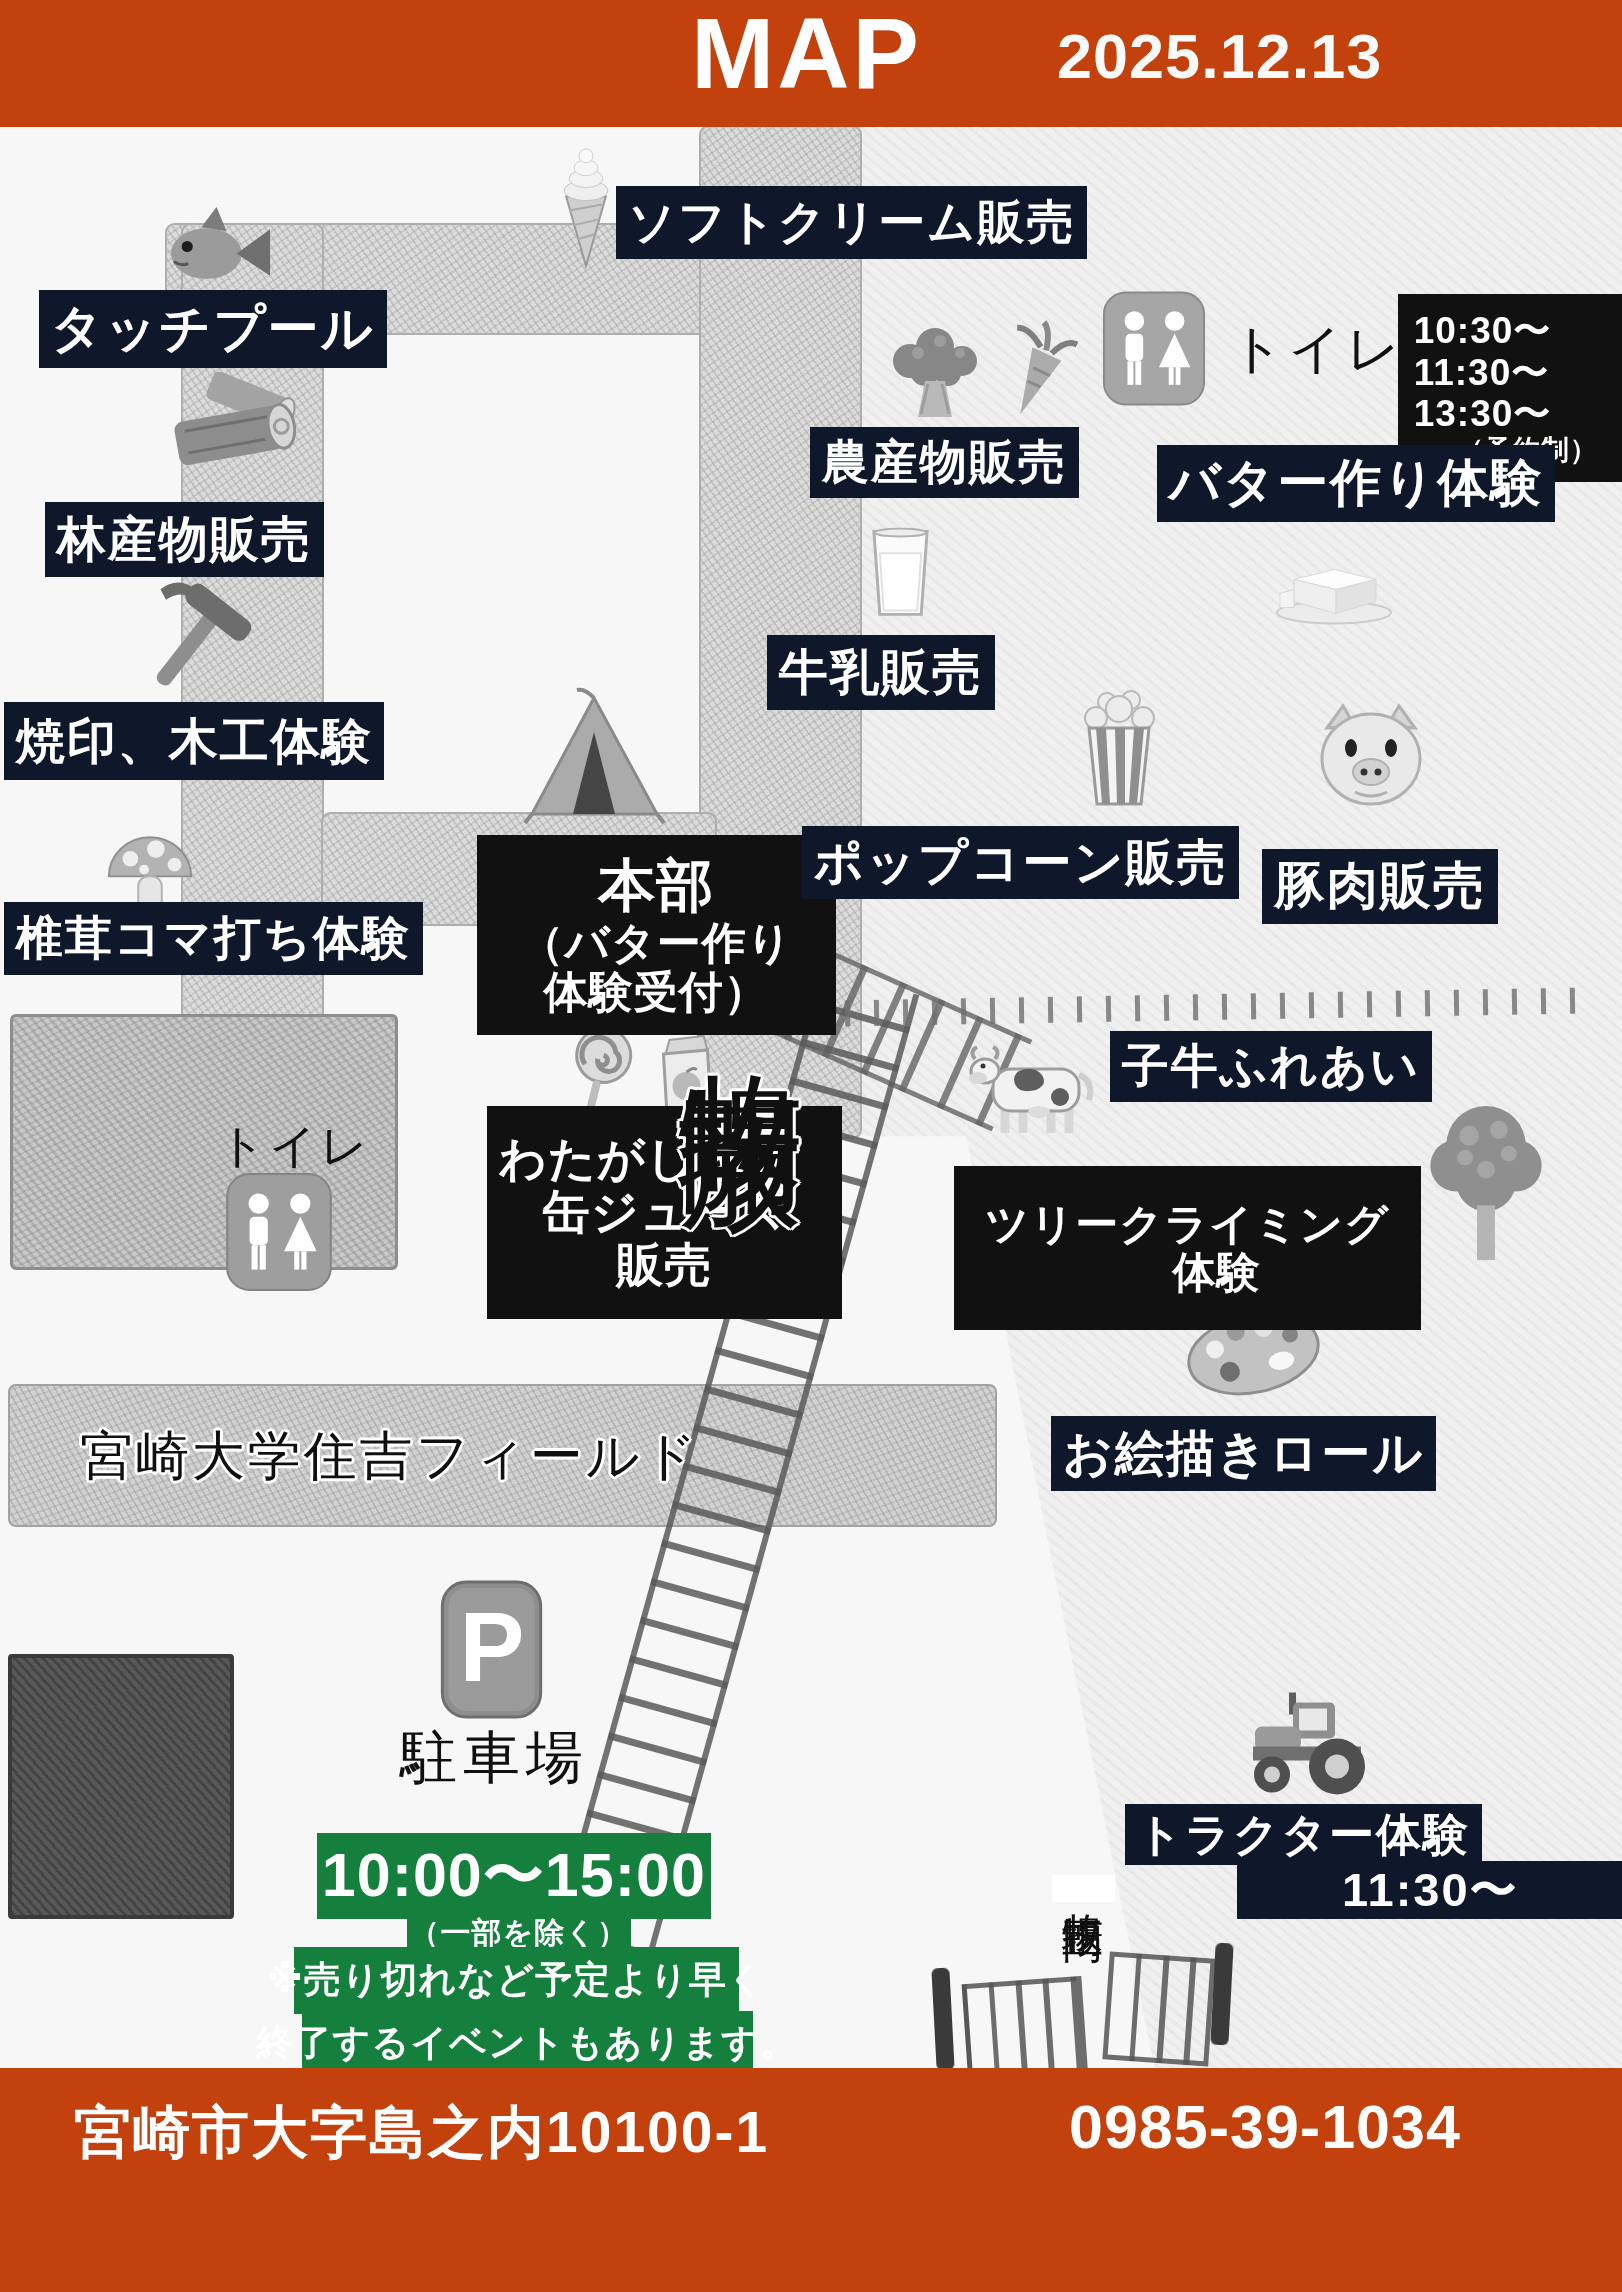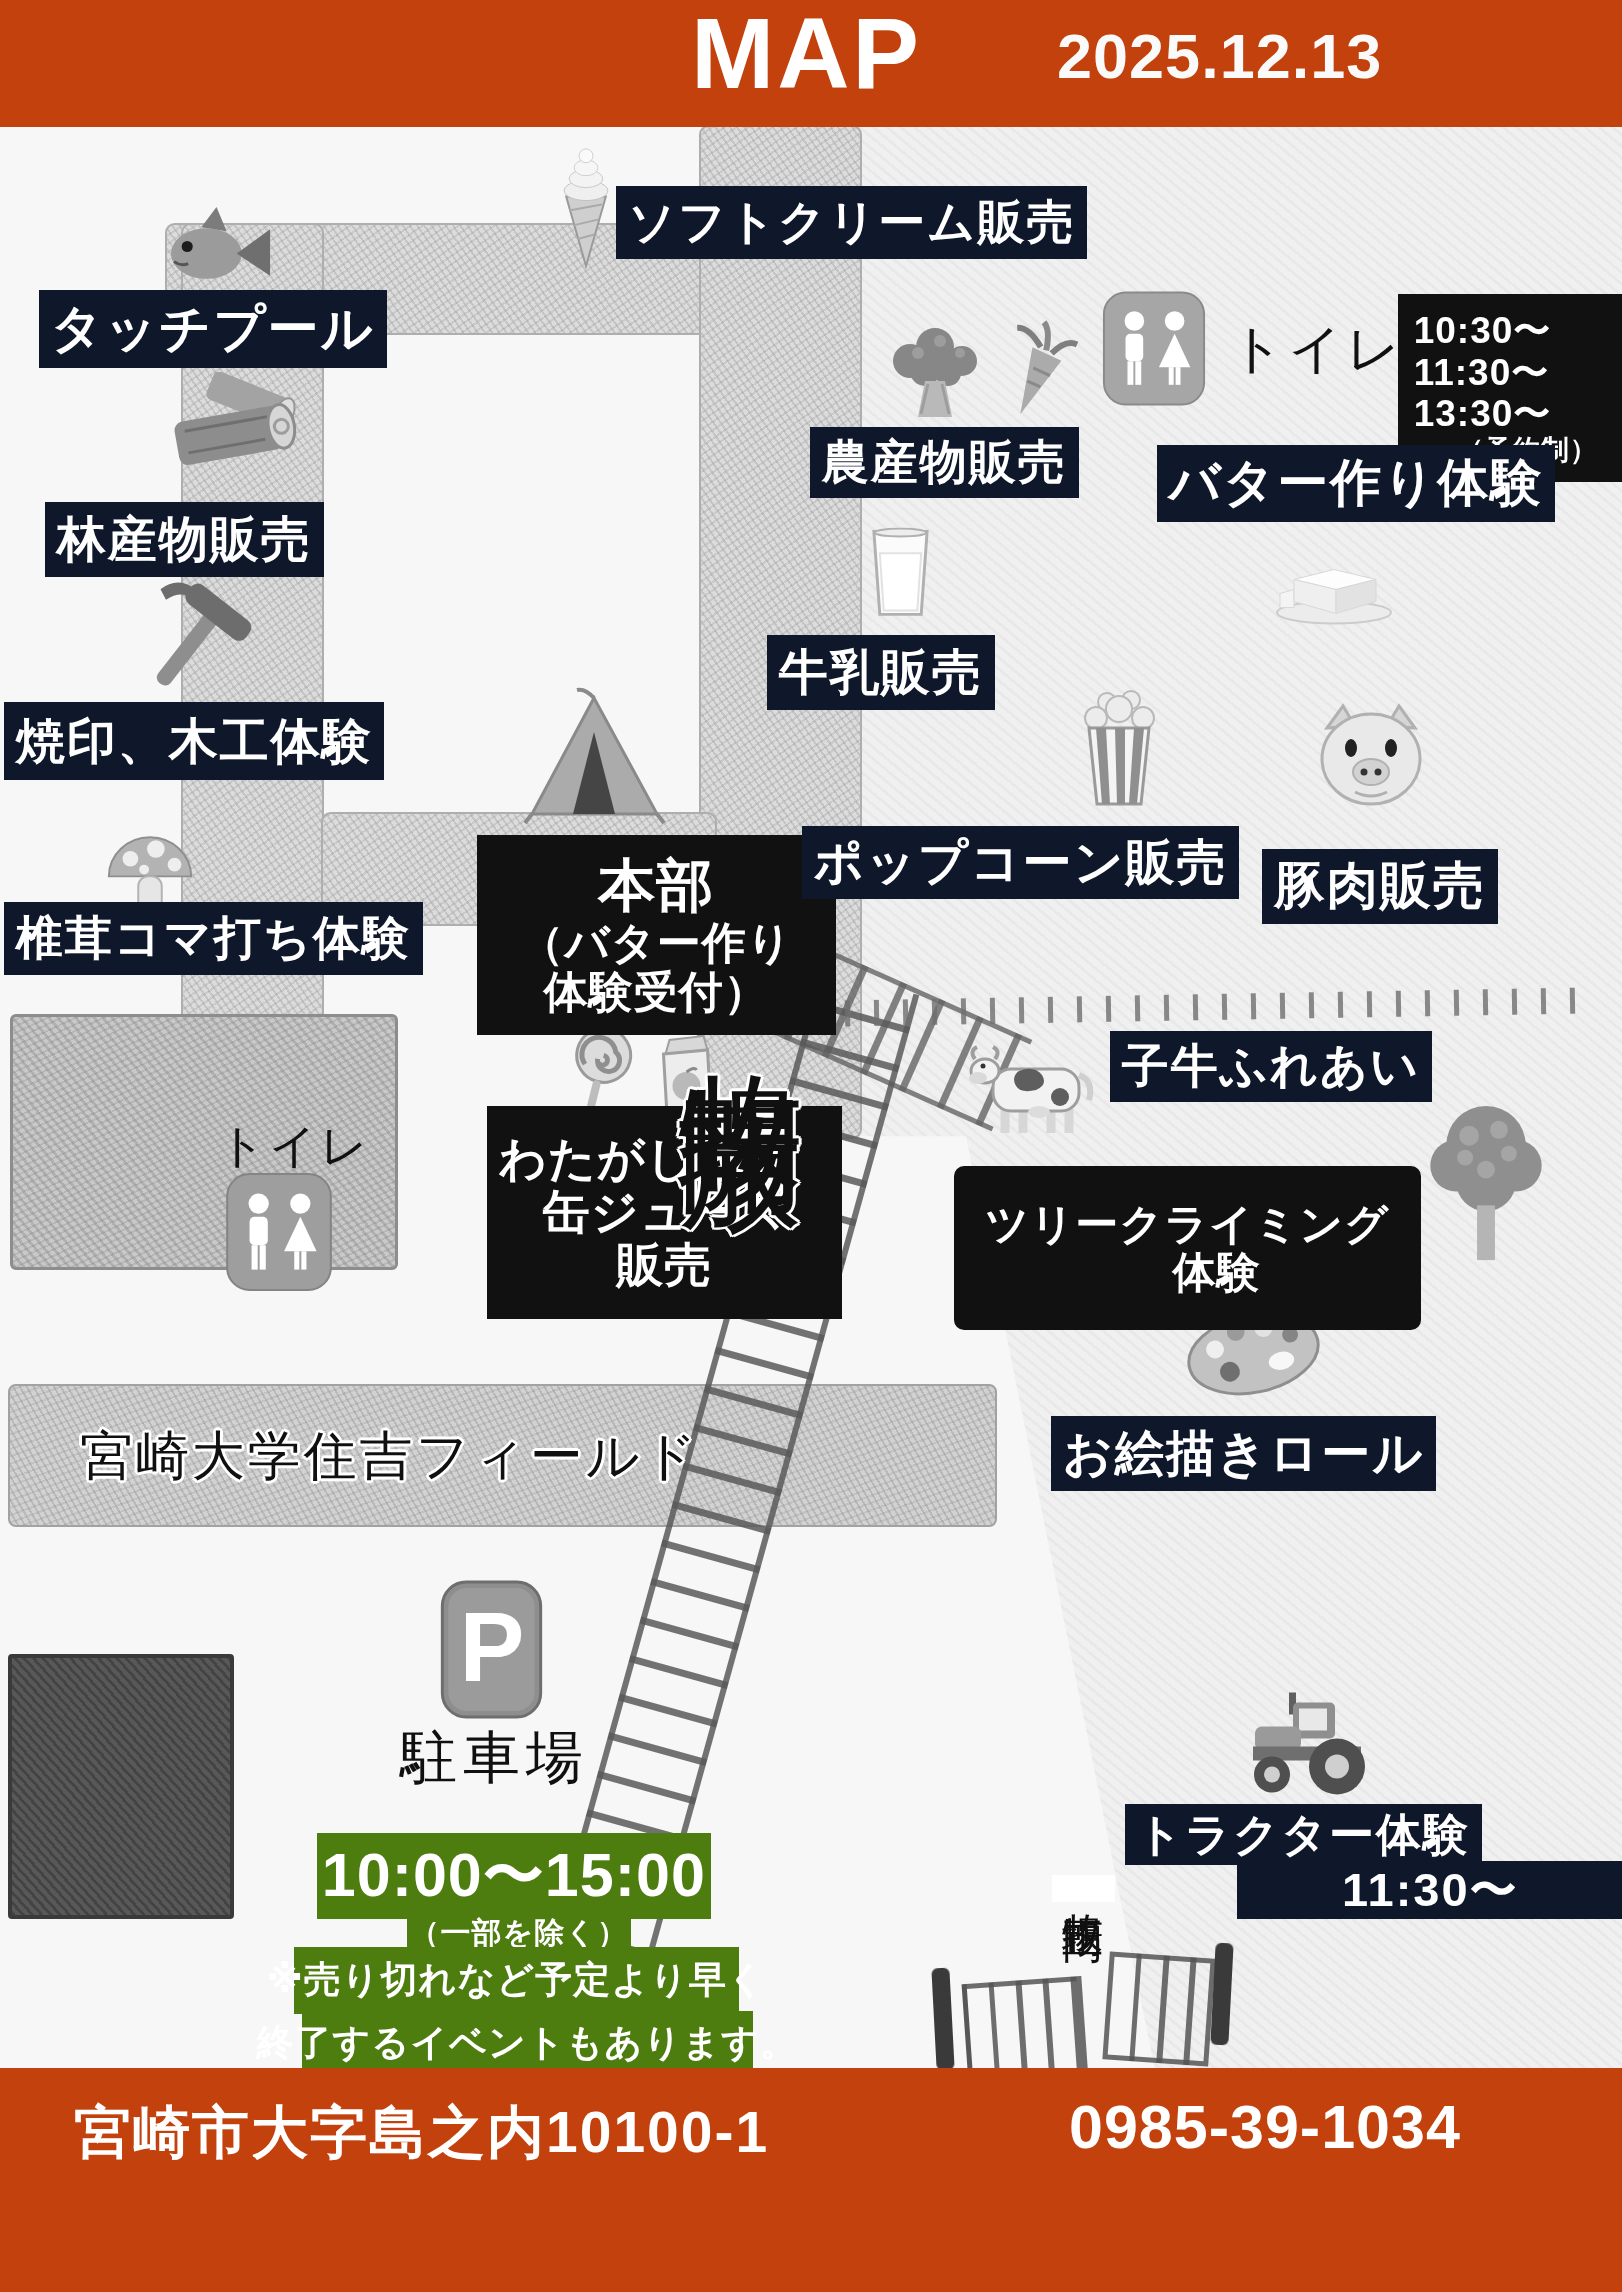--- a/index.html
+++ b/index.html
@@ -39,21 +39,21 @@
         filter:blur(0.5px);z-index:3;}
   .gatepost{position:absolute;background:#3a3a3a;border-radius:5.9px;filter:blur(0.6px);z-index:4;}
   .gategrid{position:absolute;border:5.9px solid rgba(85,85,85,.85);
         background-image:repeating-linear-gradient(to right,rgba(0,0,0,0) 0 21.6px,rgba(85,85,85,.85) 21.6px 27.4px);
         filter:blur(0.6px);z-index:4;}
   
   .bx{position:absolute;background:#0f172a;color:#fff;font-weight:900;display:flex;align-items:center;justify-content:center;
       padding:2px 11.8px;letter-spacing:2px;white-space:nowrap;z-index:5;line-height:1.15;}
   .bxcol{position:absolute;background:#111;color:#fff;font-weight:900;display:flex;flex-direction:column;align-items:center;
       justify-content:center;padding:5.9px 11.8px;letter-spacing:1px;z-index:5;line-height:1.12;}
-  .gx{position:absolute;background:#4d7c0f;color:#fff;font-weight:900;display:flex;align-items:center;justify-content:center;
+  .gx{position:absolute;background:#15803d;color:#fff;font-weight:900;display:flex;align-items:center;justify-content:center;
       padding:2px 9.8px;letter-spacing:1px;white-space:nowrap;z-index:5;line-height:1.1;}
   .blk{position:absolute;color:#101010;font-weight:400;white-space:nowrap;z-index:5;}
   .halo{text-shadow:2.9px 0 #fff,-2.9px 0 #fff,0 2.9px #fff,0 -2.9px #fff,2px 2px #fff,-2px -2px #fff,2px -2px #fff,-2px 2px #fff;}
   .vtext{writing-mode:vertical-rl;text-orientation:upright;}
   .icon{position:absolute;z-index:4;}
   .icon svg{display:block;width:100%;height:100%;}
 </style>
 </head>
 <body>
 
@@ -381,21 +381,21 @@
     <div style="font-size:47px;">缶ジュース</div>
     <div style="font-size:47px;">販売</div>
   </div>
 
   <div class="blk halo vtext" style="left:669px;top:975px;font-size:125px;letter-spacing:13.7px;line-height:147px;z-index:6;">牧場開放</div>
 
   <div class="bx" style="left:1110px;top:1031px;height:67px;font-size:47px;">
     <span>子牛ふれあい</span>
   </div>
 
-  <div class="bxcol" style="left:954px;top:1166px;width:443px;height:152px;border-radius:10px;">
+  <div class="bxcol" style="left:954px;top:1166px;width:443px;height:152px;">
     <div style="font-size:43px;">ツリークライミング</div>
     <div style="font-size:43px;margin-left:59px;">体験</div>
   </div>
 
   <div class="bx" style="left:1051px;top:1416px;height:71px;font-size:49px;">
     <span>お絵描きロール</span>
   </div>
 
   <div class="blk" style="left:400px;top:1720px;font-size:57px;letter-spacing:5.9px;">駐車場</div>
 

